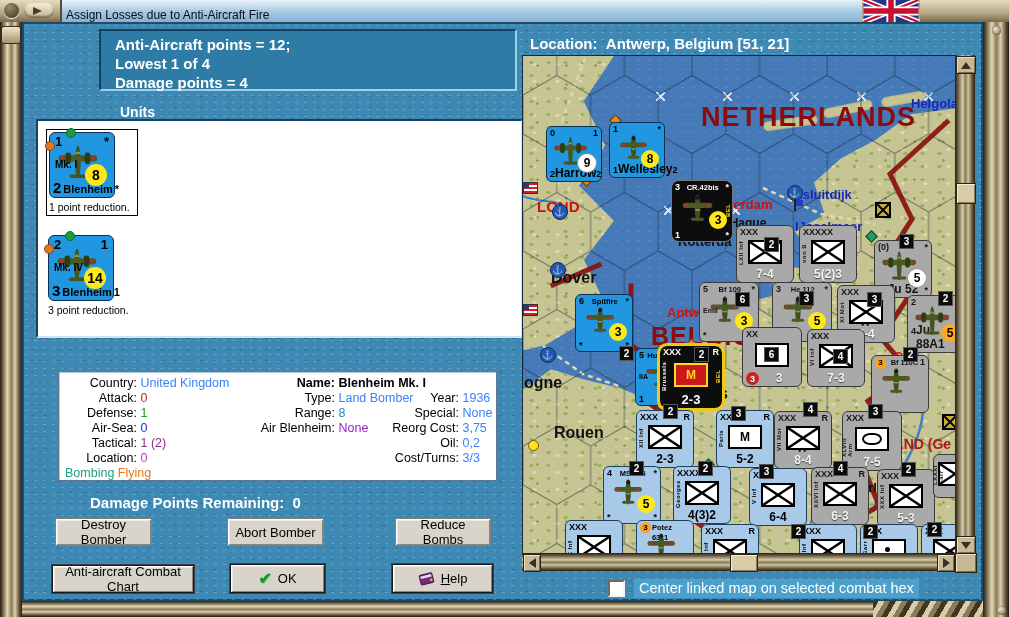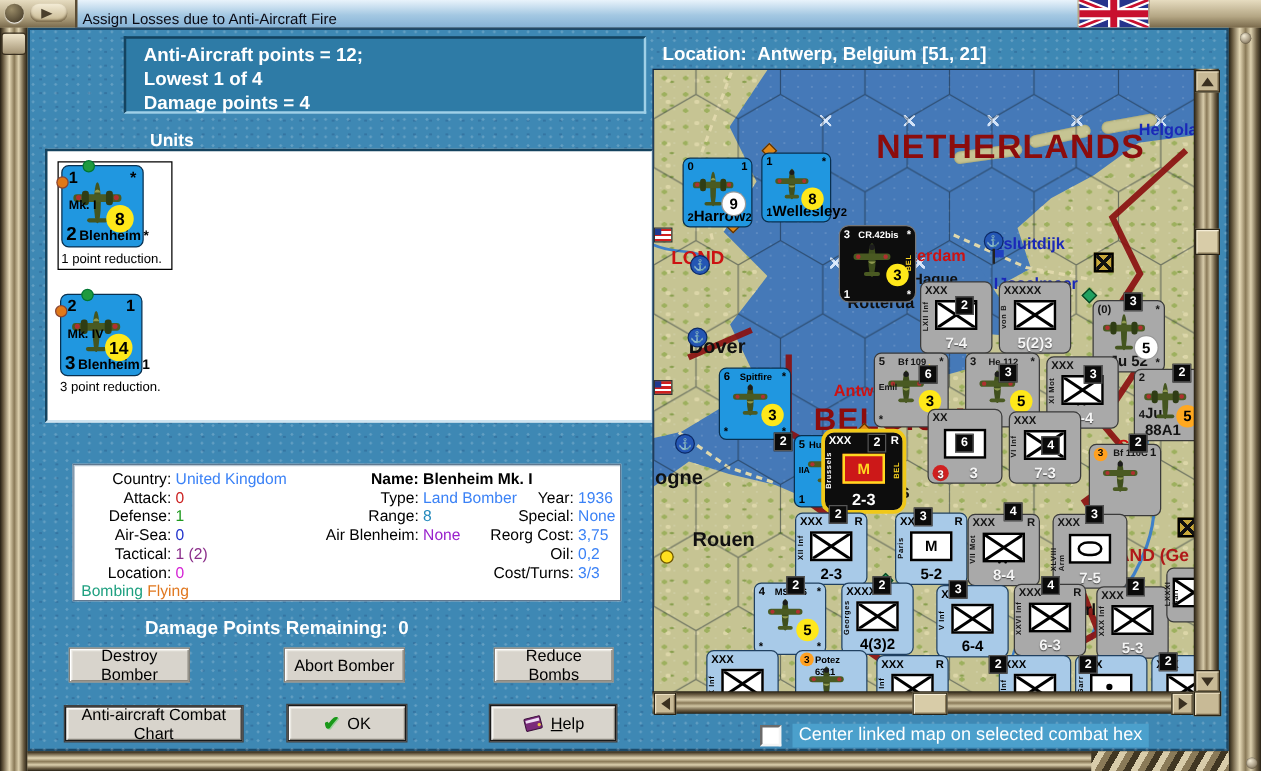--- a/index.html
+++ b/index.html
@@ -241,21 +241,21 @@
       <div class="scol" style="left: 316px; top: 19px;">
         <div class="srow"><span class="lb" style="width: 84px;">Year:</span><span class="c-muted">&nbsp;1936</span></div>
         <div class="srow"><span class="lb" style="width: 84px;">Special:</span><span class="c-muted">&nbsp;None</span></div>
         <div class="srow"><span class="lb" style="width: 84px;">Reorg Cost:</span><span class="c-muted">&nbsp;3,75</span></div>
         <div class="srow"><span class="lb" style="width: 84px;">Oil:</span><span class="c-muted">&nbsp;0,2</span></div>
         <div class="srow"><span class="lb" style="width: 84px;">Cost/Turns:</span><span class="c-muted">&nbsp;3/3</span></div>
       </div>
       <div class="srow" style="position: absolute; left: 6px; top: 94px;"><span class="c-teal" style="font-weight: normal;">Bombing</span><span class="c-fly" style="font-weight: normal; text-align: right;"> Flying</span></div>
     </div>
 
-  <div class="wlabel" style="left:90px;top:494px;font-size:15px;margin-left:26px;">
+  <div class="wlabel" style="left:90px;top:494px;font-size:15px;">
     <span>Damage Points Remaining:</span>&nbsp;&nbsp;<span>0</span>
   </div>
 
   <button class="btn" style="left:55px;top:518px;width:97px;height:28px;">Destroy Bomber</button>
   <button class="btn" style="left:227px;top:518px;width:97px;height:28px;">Abort Bomber</button>
   <button class="btn" style="left:395px;top:518px;width:96px;height:28px;">Reduce Bombs</button>
 
   <button class="btn def" style="left:52px;top:565px;width:142px;height:28px;">Anti-aircraft Combat Chart</button>
   <button class="btn def" style="left:230px;top:564px;width:95px;height:29px;">
     <span class="ok-check">✔</span>

